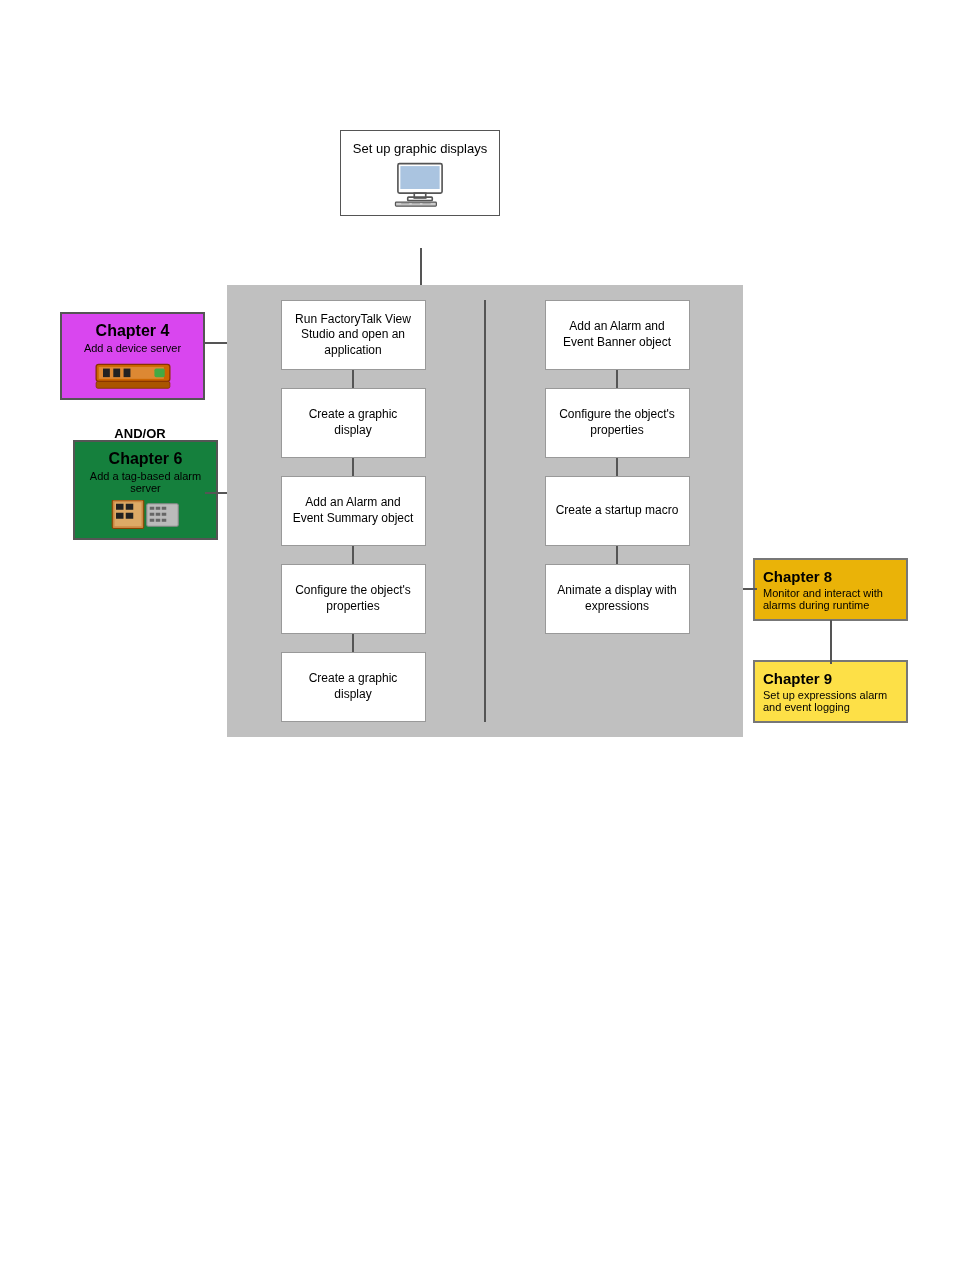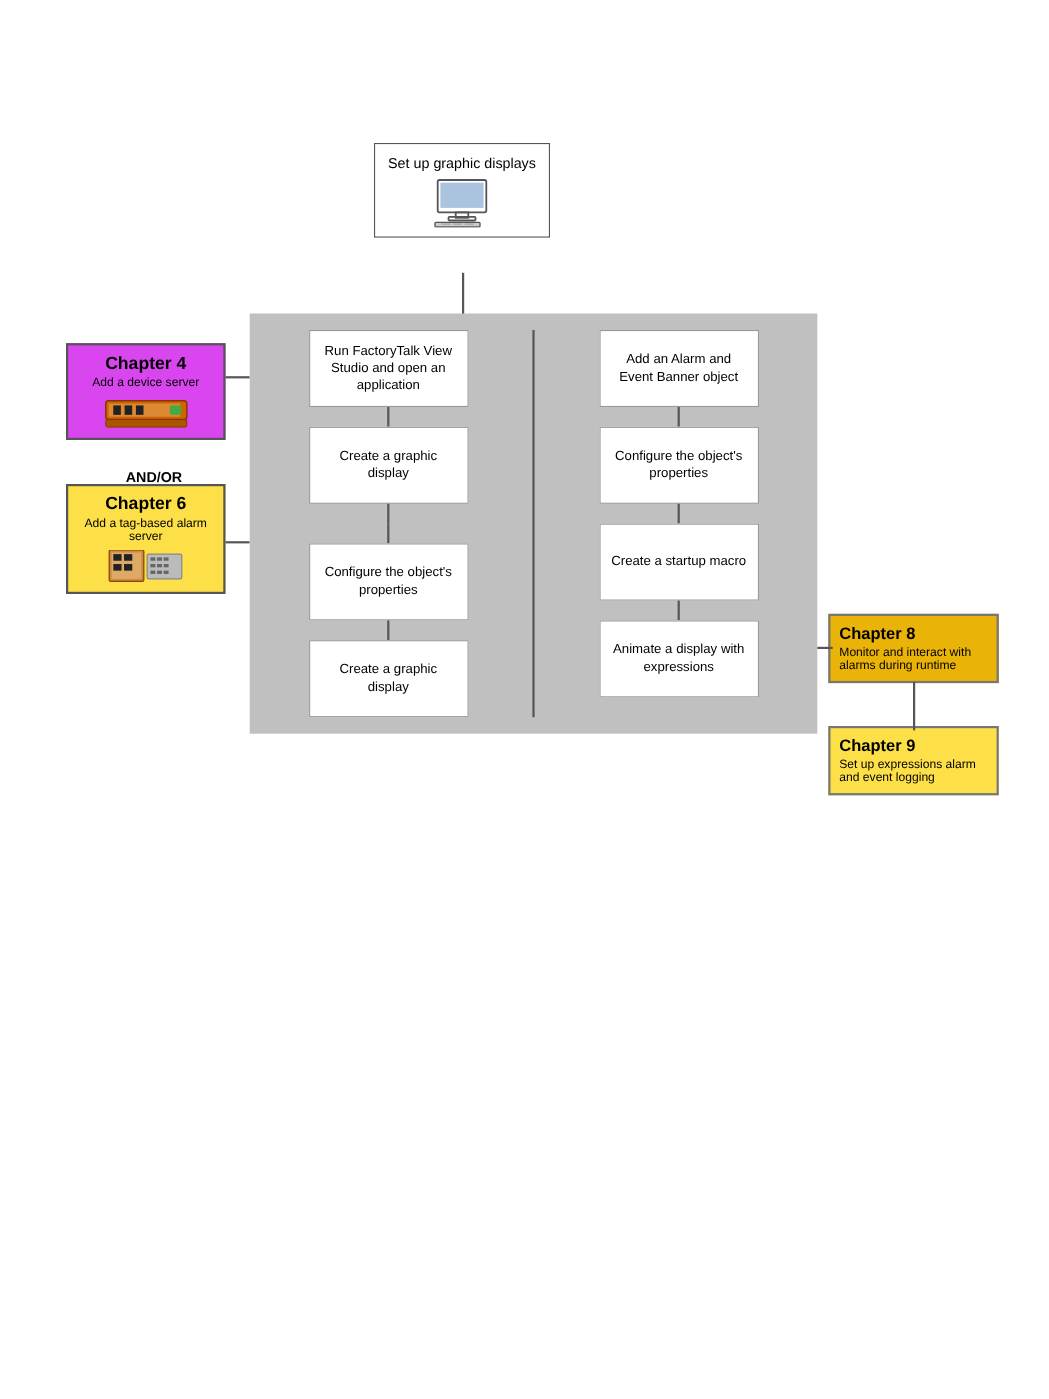--- a/index.html
+++ b/index.html
@@ -77,24 +77,24 @@
       width: 145px;
       border: 2px solid #555;
       background: #d946ef;
       padding: 8px;
       text-align: center;
     }
 
     .chapter-box-6 {
       position: absolute;
       top: 310px;
-      left: 0px;
+      left: 13px;
       width: 145px;
       border: 2px solid #555;
-      background: #fde047;
+      background: #15803d;
       padding: 8px;
       text-align: center;
     }
 
     .chapter-title {
       font-size: 16px;
       font-weight: bold;
     }
 
     .chapter-subtitle {
@@ -228,20 +228,23 @@
 
     <div class="column">
       <div class="flow-box">
         <span>Run FactoryTalk View Studio and open an application</span>
       </div>
       <div class="connector-line"></div>
       <div class="flow-box">
         <span>Create a graphic display</span>
       </div>
       <div class="connector-line"></div>
+      <div class="flow-box">
+        <span>Add an Alarm and Event Summary object</span>
+      </div>
       <div class="connector-line"></div>
       <div class="flow-box">
         <span>Configure the object's  properties</span>
       </div>
       <div class="connector-line"></div>
       <div class="flow-box">
         <span>Create a graphic display</span>
       </div>
     </div>
 

